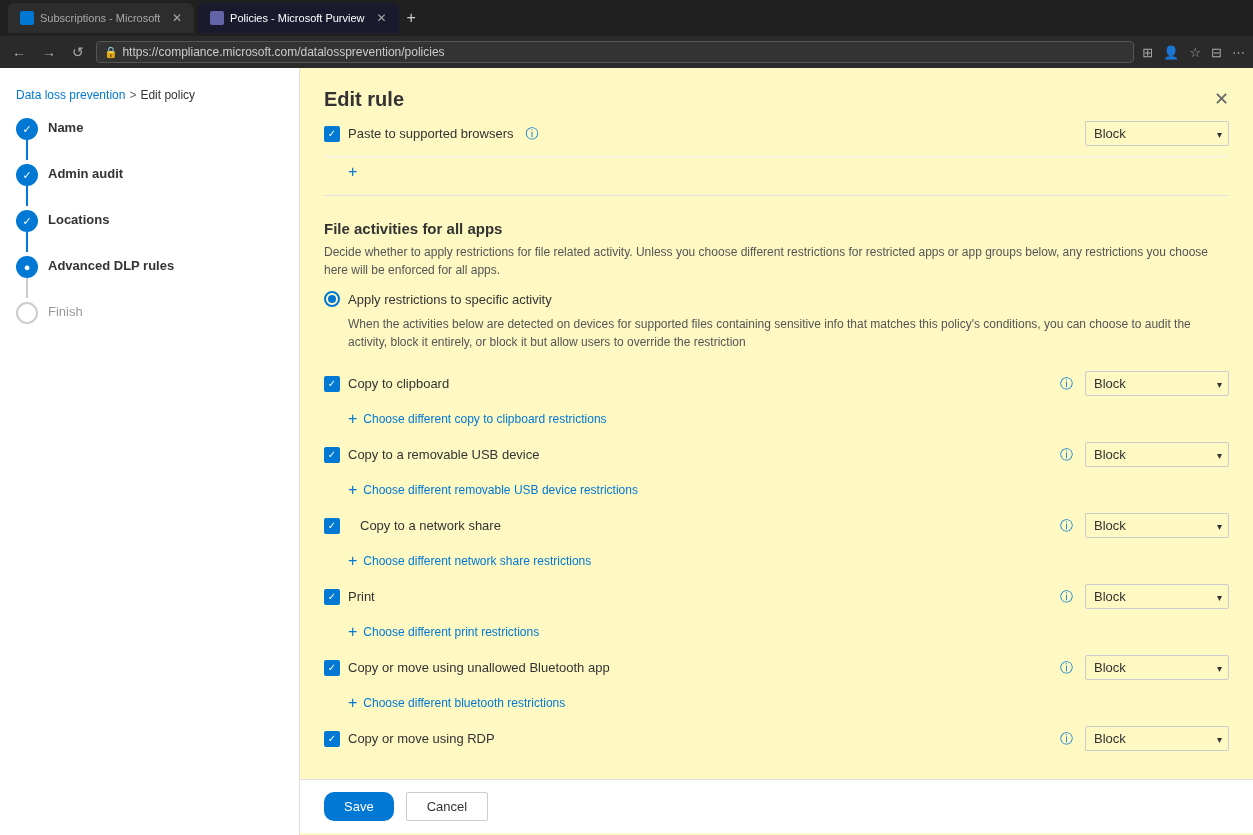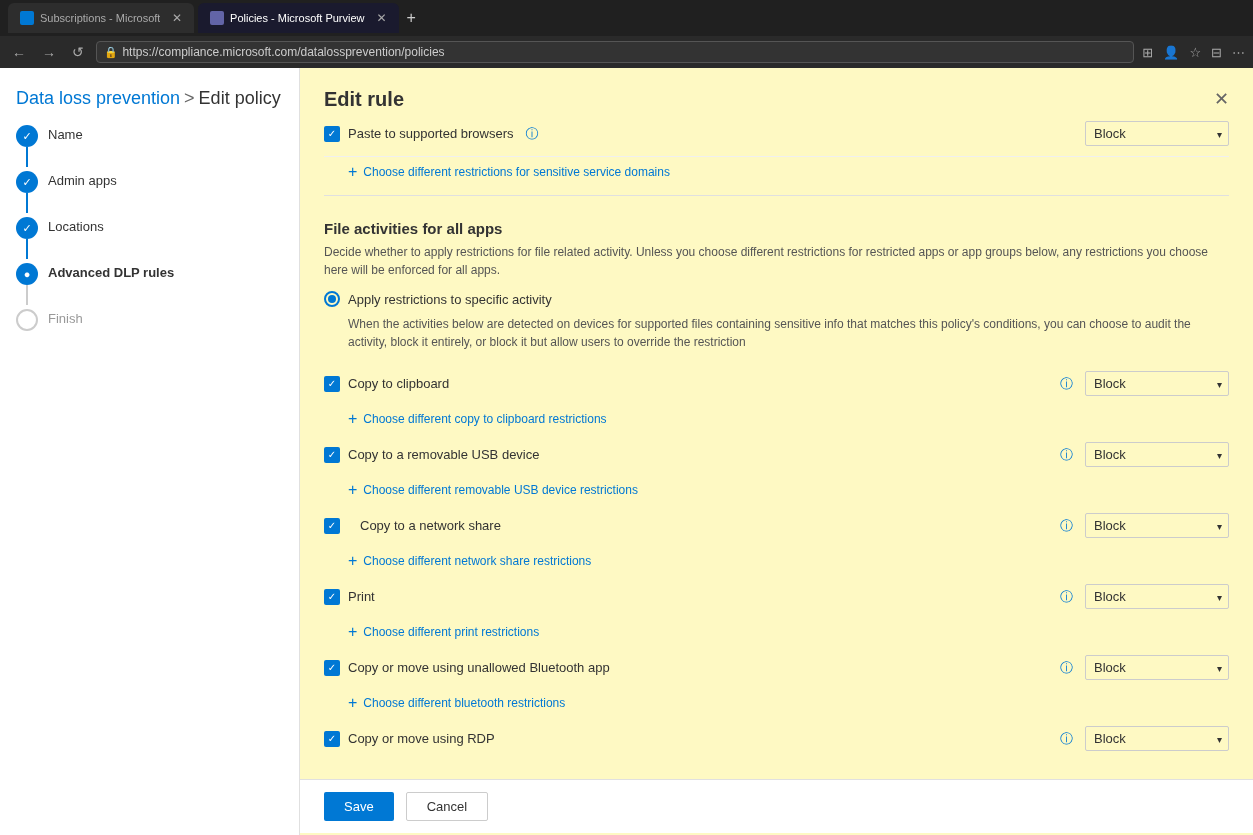--- a/index.html
+++ b/index.html
@@ -24,30 +24,30 @@
     .header-icons { margin-left: auto; display: flex; gap: 16px; color: #ccc; font-size: 14px; align-items: center; }
     .avatar { width: 28px; height: 28px; background: #005a9e; border-radius: 50%; display: flex; align-items: center; justify-content: center; font-size: 11px; font-weight: 600; color: #fff; }
     .waffle-icon { width: 20px; height: 20px; display: grid; grid-template-columns: repeat(3,5px); grid-template-rows: repeat(3,5px); gap: 2px; margin-right: 8px; }
     .waffle-dot { background: #ccc; border-radius: 1px; }
 
     
     .main-layout { display: flex; flex: 1; overflow: hidden; }
 
     
     .sidebar { width: 300px; background: #fff; color: #333; padding: 20px 16px; border-right: 1px solid #e0e0e0; flex-shrink: 0; }
-    .breadcrumb { font-size: 18px; color: #0078d4; margin-bottom: 16px; display: flex; align-items: center; gap: 4px; }
+    .breadcrumb { font-size: 12px; color: #0078d4; margin-bottom: 16px; display: flex; align-items: center; gap: 4px; }
     .step-line { width: 2px; height: 24px; background: #0078d4; }
     .step-circle { width: 22px; height: 22px; border-radius: 50%; display: flex; align-items: center; justify-content: center; font-size: 11px; flex-shrink: 0; }
     .step-circle.completed { background: #0078d4; color: #fff; }
     .step-circle.active { background: #0078d4; color: #fff; width: 22px; height: 22px; }
     .step-circle.inactive { background: #fff; border: 2px solid #ccc; color: #999; }
     .step-label { font-size: 13px; padding-top: 2px; }
     .step-label.active { font-weight: 600; color: #333; }
     .step-label.inactive { color: #999; }
-    .step-label.completed { color: #333; }
+    .step-label.completed { color: #333; font-weight: bold; }
 
     
     .content-area { flex: 1; background: #fef9c3; overflow-y: auto; padding: 0; position: relative; }
     .content-header { padding: 20px 24px 0; display: flex; justify-content: space-between; align-items: flex-start; }
     .edit-rule-title { font-size: 20px; font-weight: 600; color: #333; }
     .close-btn { color: #666; font-size: 18px; cursor: pointer; }
 
     .content-body { padding: 0 24px 20px; }
 
     
@@ -73,21 +73,21 @@
     .radio-label { font-size: 13px; color: #333; }
 
     .apply-description { font-size: 12px; color: #555; margin: 8px 0 12px 24px; line-height: 1.5; }
 
     
     .activity-row { display: flex; align-items: center; padding: 8px 0; }
     .activity-label { flex: 1; color: #333; font-size: 13px; }
 
     
     .footer-btns { position: sticky; bottom: 0; background: #fff; padding: 12px 24px; border-top: 1px solid #e0e0e0; display: flex; gap: 12px; }
-    .btn-save { background: #0078d4; color: #fff; border: none; border-radius: 2px; padding: 6px 20px; font-size: 13px; cursor: pointer; }
+    .btn-save { background: #0078d4; color: #fff; border: none; border-radius: 10px; padding: 6px 20px; font-size: 13px; cursor: pointer; }
     .btn-cancel { background: #fff; color: #333; border: 1px solid #ccc; border-radius: 2px; padding: 6px 20px; font-size: 13px; cursor: pointer; }
   </style>
 </head>
 <body>
 
 <div class="browser-chrome">
   <div class="browser-tab">
     <div class="tab-favicon" style="background:#0078d4;"></div>
     <span style="font-size:11px;color:#aaa;max-width:120px;overflow:hidden;white-space:nowrap;">Subscriptions - Microsoft 365 a...</span>
     <span class="tab-close">✕</span>
@@ -134,21 +134,21 @@
           <div class="step-line" style="height:20px;"></div>
         </div>
         <div class="step-label completed" style="padding-top:2px;">Name</div>
       </div>
 
       <div style="display:flex;align-items:flex-start;margin-bottom:4px;gap:10px;">
         <div style="display:flex;flex-direction:column;align-items:center;">
           <div class="step-circle completed">✓</div>
           <div class="step-line" style="height:20px;"></div>
         </div>
-        <div class="step-label completed" style="padding-top:2px;">Admin apps</div>
+        <div class="step-label completed" style="padding-top:2px;">Admin audit</div>
       </div>
 
       <div style="display:flex;align-items:flex-start;margin-bottom:4px;gap:10px;">
         <div style="display:flex;flex-direction:column;align-items:center;">
           <div class="step-circle completed">✓</div>
           <div class="step-line" style="height:20px;"></div>
         </div>
         <div class="step-label completed" style="padding-top:2px;">Locations</div>
       </div>
 
@@ -190,21 +190,20 @@
               <option>Block</option>
               <option>Audit only</option>
               <option>Block with override</option>
             </select>
             <span class="dropdown-chevron">▾</span>
           </div>
         </div>
 
         <div class="add-link">
           <span class="add-link-icon">+</span>
-          <span>Choose different restrictions for sensitive service domains</span>
         </div>
 
         <div style="border-top:1px solid #e0e0e0;margin:8px 0;"></div>
 
         <div class="file-activities-section">
           <div class="section-title">File activities for all apps</div>
           <div class="section-description">Decide whether to apply restrictions for file related activity. Unless you choose different restrictions for restricted apps or app groups below, any restrictions you choose here will be enforced for all apps.</div>
 
 
           <div class="radio-option">

